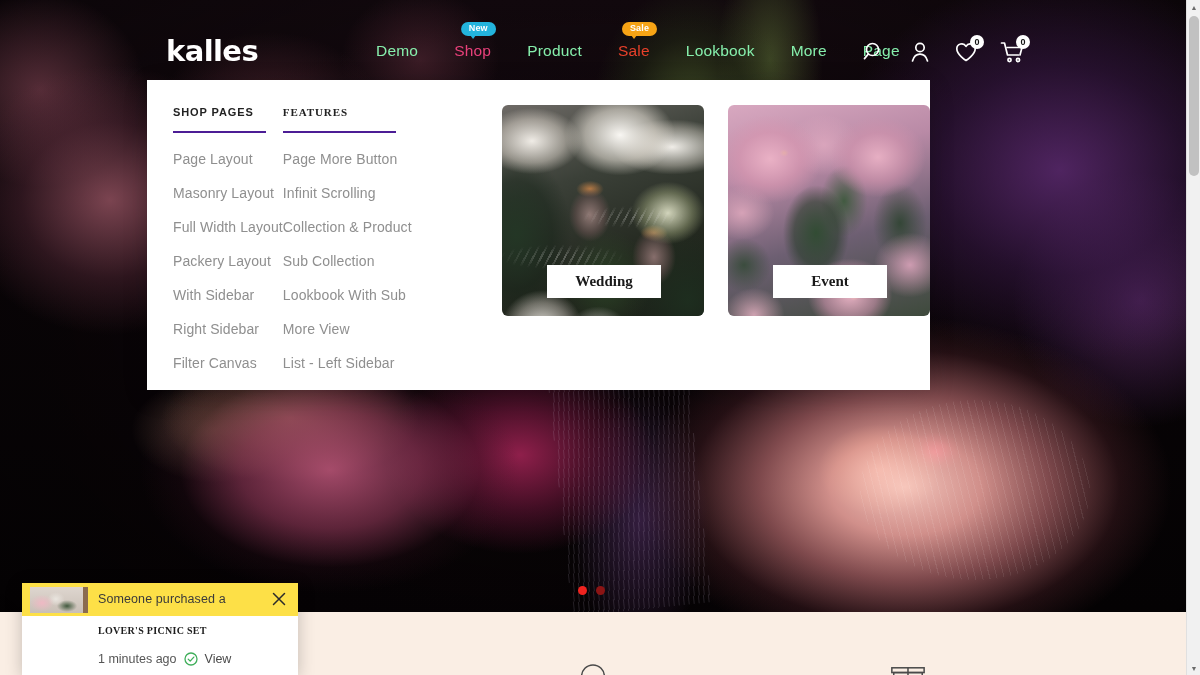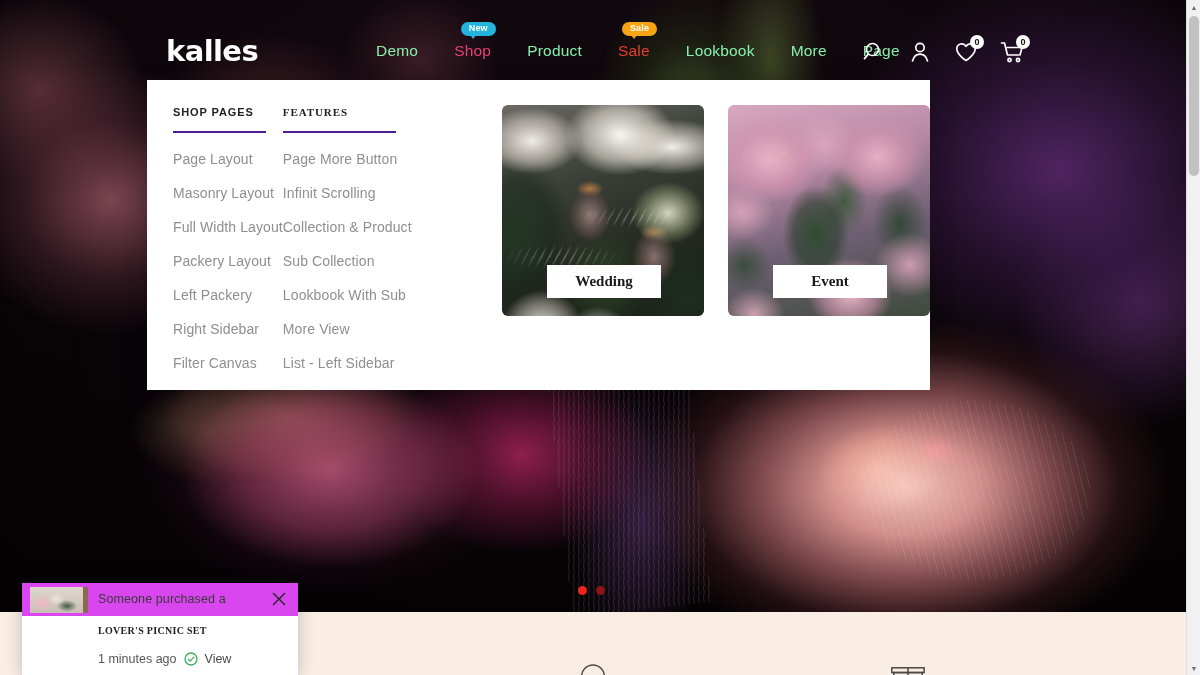--- a/index.html
+++ b/index.html
@@ -330,21 +330,21 @@
     left: 22px; top: 583px;
     width: 276px; height: 92px;
     background: #ffffff;
     box-shadow: 0 3px 16px rgba(0,0,0,.22);
     z-index: 60;
     overflow: hidden;
   }
   .notif-top {
     position: relative;
     height: 33px;
-    background: #d946ef;
+    background: #fde047;
   }
   .notif-thumb {
     position: absolute;
     left: 8px; top: 4px;
     width: 58px; height: 26px;
     background:
       radial-gradient(ellipse 14px 10px at 12px 16px, rgba(240,184,196,.95) 0%, rgba(0,0,0,0) 85%),
       radial-gradient(ellipse 10px 8px at 26px 12px, rgba(236,232,226,.9) 0%, rgba(0,0,0,0) 85%),
       radial-gradient(ellipse 12px 7px at 37px 19px, rgba(50,78,48,.9) 0%, rgba(0,0,0,0) 85%),
       linear-gradient(180deg, #ded6cf 0%, #c9bfb6 100%);
@@ -535,21 +535,21 @@
   </div>
 
   <div class="megamenu">
 
     <div class="mm-col">
       <div class="mm-heading">SHOP PAGES</div>
       <a class="mm-link">Page Layout</a>
       <a class="mm-link">Masonry Layout</a>
       <a class="mm-link">Full Width Layout</a>
       <a class="mm-link">Packery Layout</a>
-      <a class="mm-link">Left Packery</a>
+      <a class="mm-link">With Sidebar</a>
       <a class="mm-link">Right Sidebar</a>
       <a class="mm-link">Filter Canvas</a>
     </div>
 
     <div class="mm-col">
       <div class="mm-heading">FEATURES</div>
       <a class="mm-link">Page More Button</a>
       <a class="mm-link">Infinit Scrolling</a>
       <a class="mm-link">Collection &amp; Product</a>
       <a class="mm-link">Sub Collection</a>

